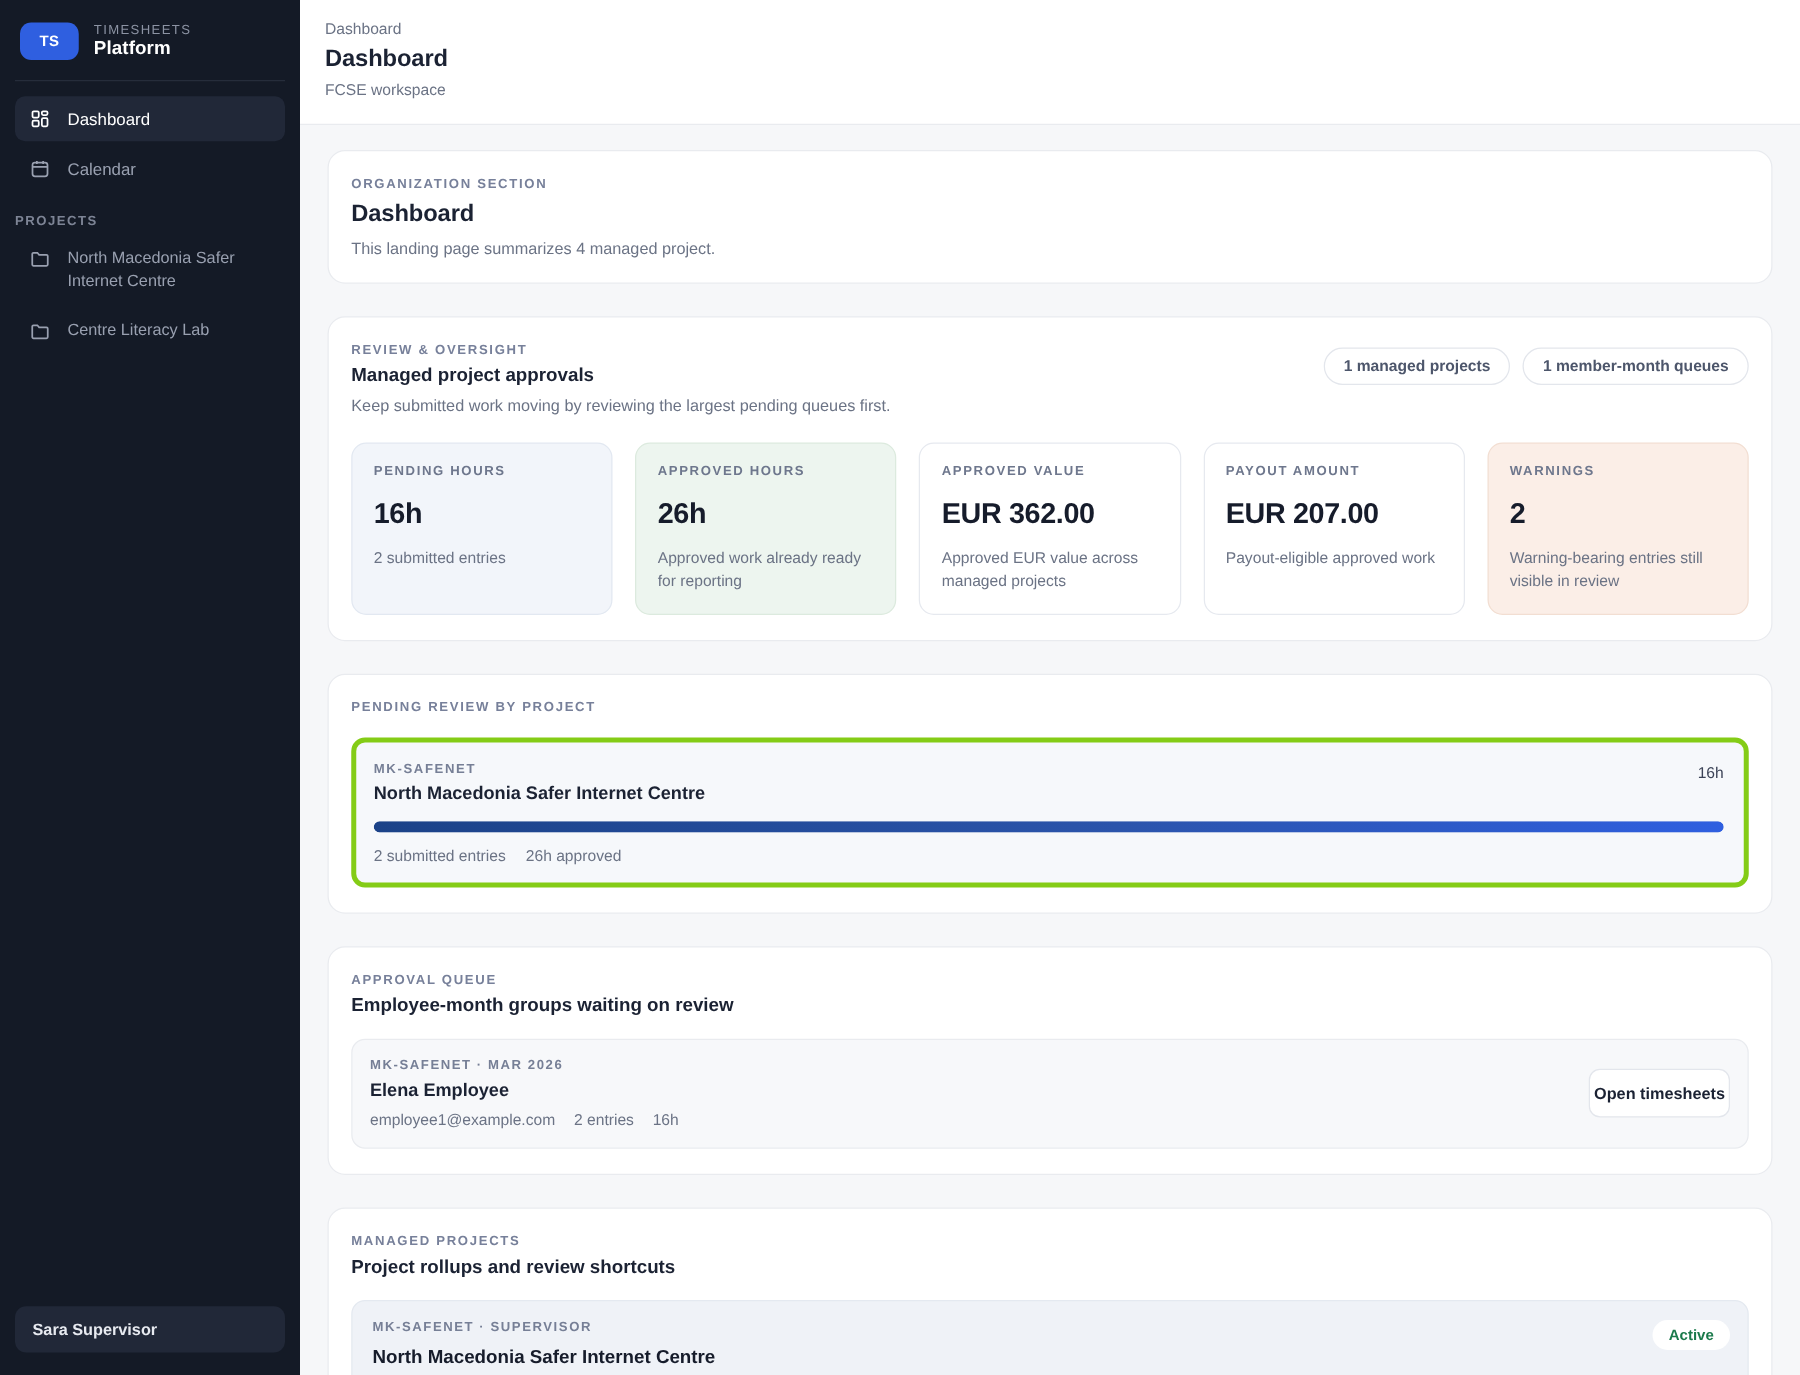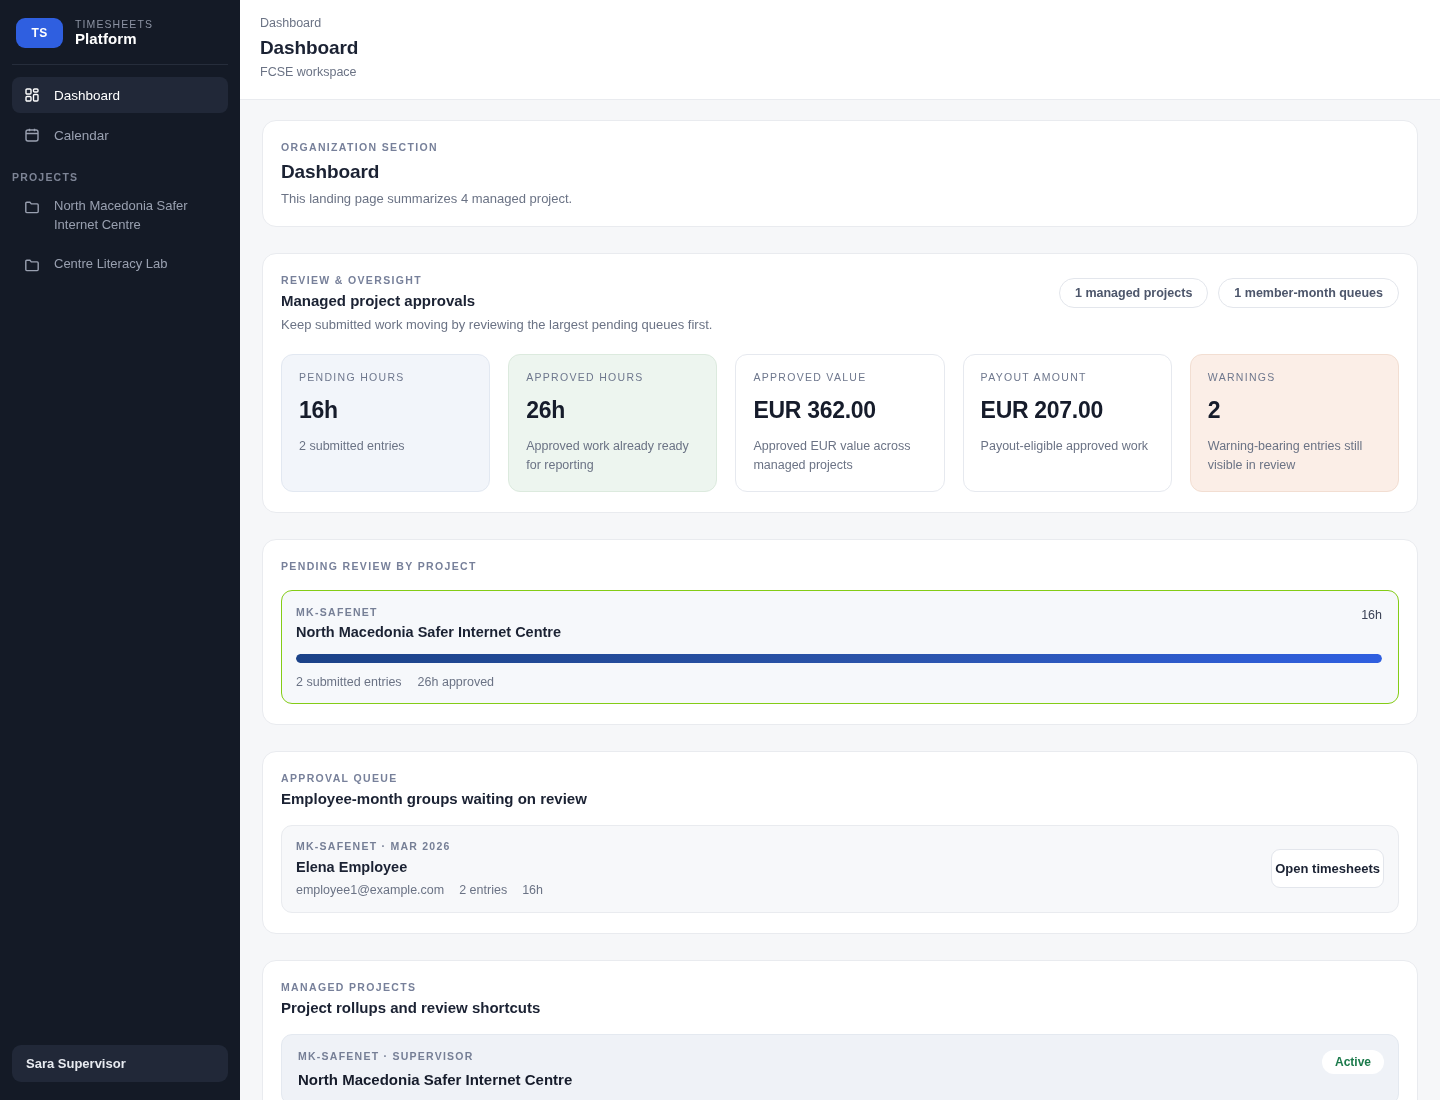--- a/index.html
+++ b/index.html
@@ -96,27 +96,27 @@
 
   
   .stats { display: flex; gap: 18px; margin-top: 22px; }
   .stat {
     flex: 1 1 0; border-radius: 12px; border: 1px solid #e6e9ef;
     background: #ffffff; padding: 16px 16px 16px 17px; min-height: 131px;
   }
   .stat.tone-blue  { background: #f2f5fa; border-color: #e2e8f1; }
   .stat.tone-green { background: #edf5ef; border-color: #dceade; }
   .stat.tone-red   { background: #fbeee7; border-color: #f2ded2; }
-  .stat-label { font-size: 10.5px; letter-spacing: 1.3px; font-weight: normal; color: #6e778d; }
+  .stat-label { font-size: 10.5px; letter-spacing: 1.3px; font-weight: bold; color: #6e778d; }
   .stat-value { font-size: 23px; font-weight: bold; color: #161c2b; margin-top: 14px; letter-spacing: -.3px; }
   .stat-note { font-size: 12.5px; color: #6b7385; margin-top: 13px; line-height: 1.5; }
 
   
   .row-box {
-    background: #f6f8fb; border: 1px solid #84cc16; border-radius: 11px;
+    background: #f6f8fb; border: 4px solid #84cc16; border-radius: 11px;
     padding: 15px 16px 14px 14px; margin-top: 18px;
   }
   .row-top { display: flex; justify-content: space-between; align-items: flex-start; }
   .row-kicker { font-size: 10.5px; letter-spacing: 1.3px; font-weight: bold; color: #767f96; }
   .row-title { font-size: 14.5px; font-weight: bold; color: #1b2233; margin-top: 6px; }
   .row-right { font-size: 12.5px; color: #3c4357; padding-top: 2px; }
   .bar-track {
     height: 9px; border-radius: 999px; background: #e3e8f0; margin-top: 14px; overflow: hidden;
   }
   .bar-fill {

